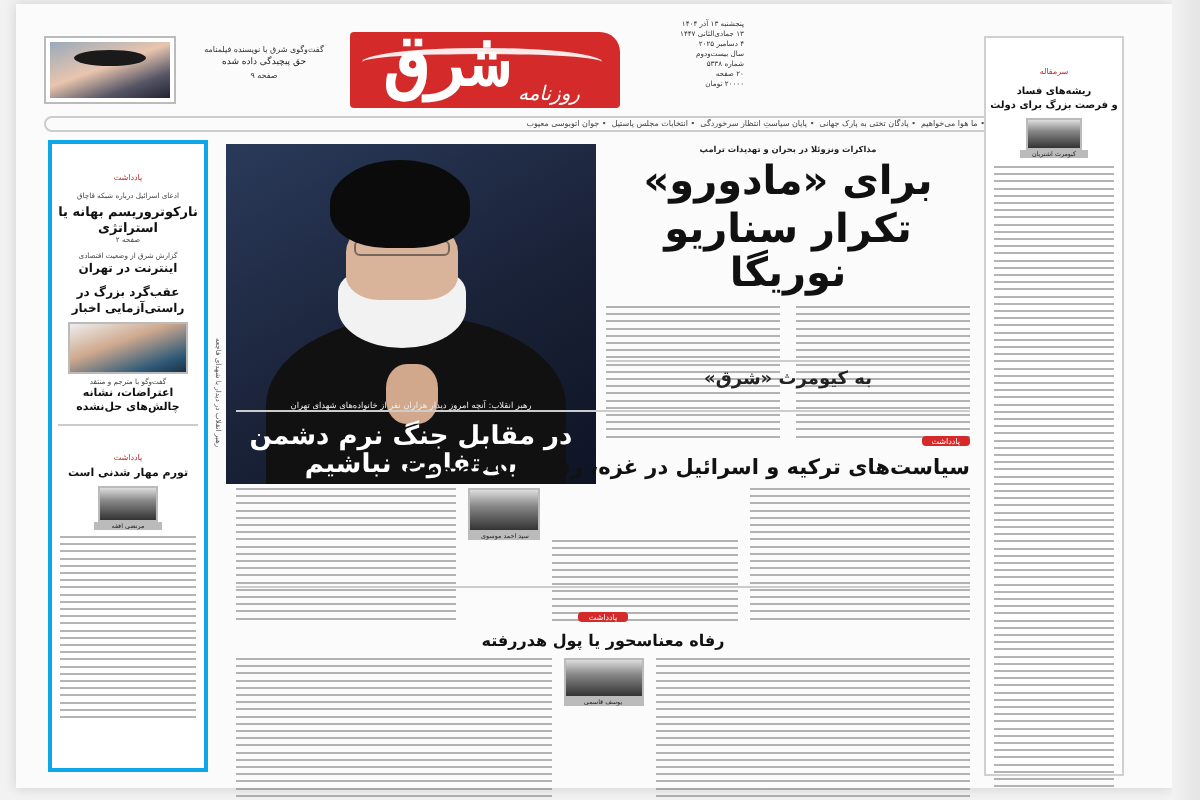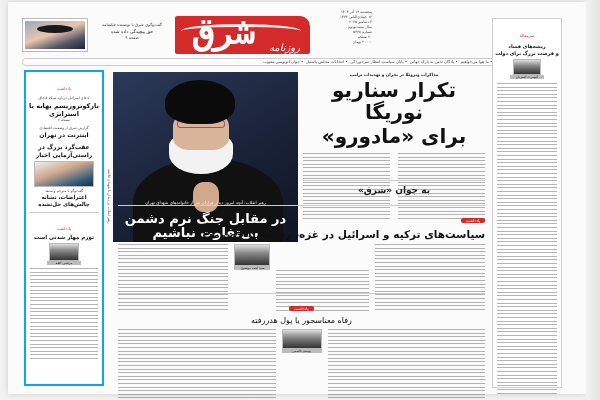--- a/index.html
+++ b/index.html
@@ -15,21 +15,21 @@
   
   .masthead-logo {
     position: absolute; left: 175px; top: 16px; width: 135px; height: 38px;
     background: #d42a2a; border-radius: 2px 10px 2px 2px; overflow: hidden;
   }
   .masthead-logo .brand {
     position: absolute; left: 18px; top: -4px; font-family: Liberation Mono, monospace;
     font-size: 34px; font-weight: bold; color: #fff; letter-spacing: -2px; direction: rtl;
   }
   .masthead-logo .brand-sub {
-    position: absolute; right: 10px; bottom: 1px; font-size: 10px; color: #fff; direction: rtl; font-style: italic; margin-top: 17px;
+    position: absolute; right: 20px; bottom: 1px; font-size: 10px; color: #fff; direction: rtl; font-style: italic; margin-top: 17px;
   }
   .masthead-logo .swash { position: absolute; left: 6px; top: 8px; width: 120px; height: 14px; border-top: 3px solid #fff; border-radius: 60% 60% 0 0; opacity: 0.9; }
 
   .issue-info { position: absolute; left: 318px; top: 10px; width: 54px; direction: rtl; text-align: right; }
   .issue-info div { font-size: 3.6px; line-height: 5px; color: #333; }
 
   .left-promo { position: absolute; left: 22px; top: 18px; width: 66px; height: 34px; border: 1px solid #bbb; background: #fff; }
   .left-promo .photo { position: absolute; inset: 2px; background: linear-gradient(160deg, #9ab 0%, #e9c5ae 45%, #556 75%, #223 100%); }
   .left-promo .hat { position: absolute; left: 14px; top: 6px; width: 36px; height: 8px; background: #1a1a1a; border-radius: 50%; }
   .left-promo-text { position: absolute; left: 92px; top: 22px; width: 80px; direction: rtl; text-align: center; }
@@ -73,21 +73,21 @@
 
   .secondary { position: absolute; left: 303px; top: 185px; width: 182px; text-align: center; direction: rtl; }
   .secondary .h { font-size: 9px; line-height: 11px; font-weight: bold; color: #222; }
 
   .divider { position: absolute; height: 1px; background: #ccc; }
 
   .story-turkey { position: absolute; left: 118px; top: 207px; width: 367px; }
   .story-turkey .h { font-size: 10.5px; font-weight: bold; direction: rtl; text-align: right; color: #111; margin-top: 2px; }
 
   .story-welfare { position: absolute; left: 118px; top: 295px; width: 367px; }
-  .story-welfare .h { font-size: 8px; font-weight: normal; direction: rtl; text-align: center; color: #111; margin-top: 2px; }
+  .story-welfare .h { font-size: 8px; font-weight: bold; direction: rtl; text-align: center; color: #111; margin-top: 2px; }
 
   .portrait { background: linear-gradient(180deg, #ddd 0%, #888 40%, #333 100%); border: 1px solid #bbb; }
   .namebar { background: #bbb; color: #222; font-size: 3.2px; text-align: center; direction: rtl; line-height: 4px; }
 </style>
 </head>
 <body>
 
 <div class="paper"></div>
 <div class="shade"></div>
 
@@ -156,32 +156,32 @@
   <div class="face"></div>
   <div class="glasses"></div>
   <div class="turban"></div>
   <div class="hand"></div>
   <div class="caption-small">رهبر انقلاب: آنچه امروز دیدار هزاران نفر از خانواده‌های شهدای تهران</div>
   <div class="caption-big">در مقابل جنگ نرم دشمن بی‌تفاوت نباشیم</div>
 </div>
 
 <div class="main-story">
   <div class="over">مذاکرات ونزوئلا در بحران و تهدیدات ترامپ</div>
+  <div class="headline">برای «مادورو»</div>
   <div class="headline">تکرار سناریو نوریگا</div>
-  <div class="headline">برای «مادورو»</div>
   <div class="cols">
     <div class="fake-lines"></div>
     <div class="fake-lines"></div>
   </div>
 </div>
 
 <div class="divider" style="left:303px;top:180px;width:182px;"></div>
 
 <div class="secondary">
-  <div class="h">به جوان «شرق»</div>
+  <div class="h">به کیومرث «شرق»</div>
 </div>
 
 <div class="divider" style="left:118px;top:205px;width:367px;"></div>
 <div class="story-turkey">
   <div style="text-align:right;"><span class="kicker-red">یادداشت</span></div>
   <div class="h">سیاست‌های ترکیه و اسرائیل در غزه، رقابت یا خصومت</div>
   <div style="display:flex;gap:6px;margin-top:4px;height:68px;">
     <div class="fake-lines" style="flex:1.2;"></div>
     <div style="width:36px;">
       <div class="portrait" style="height:22px;"></div>

